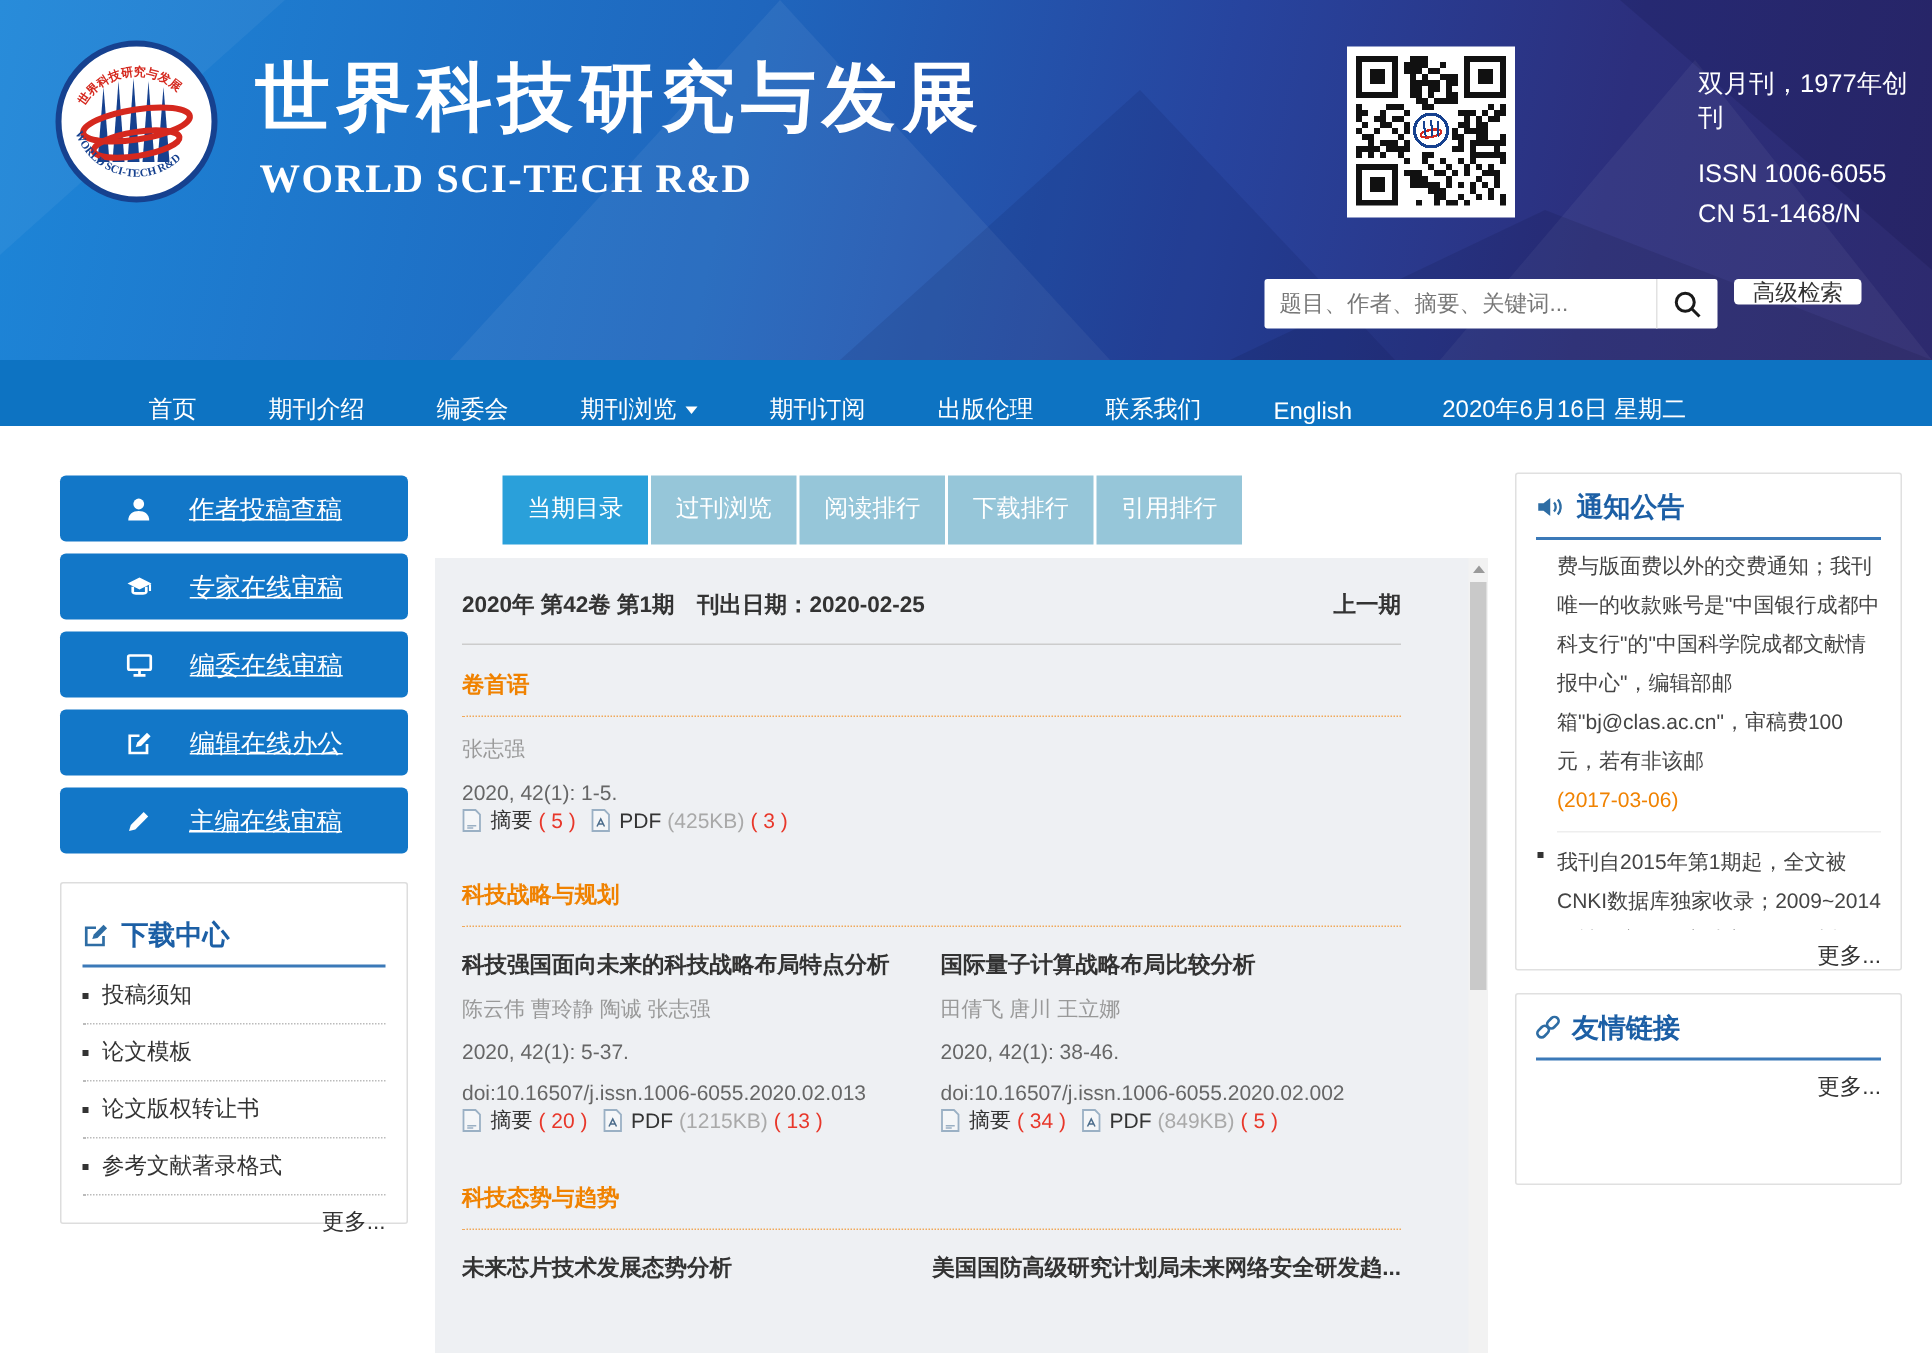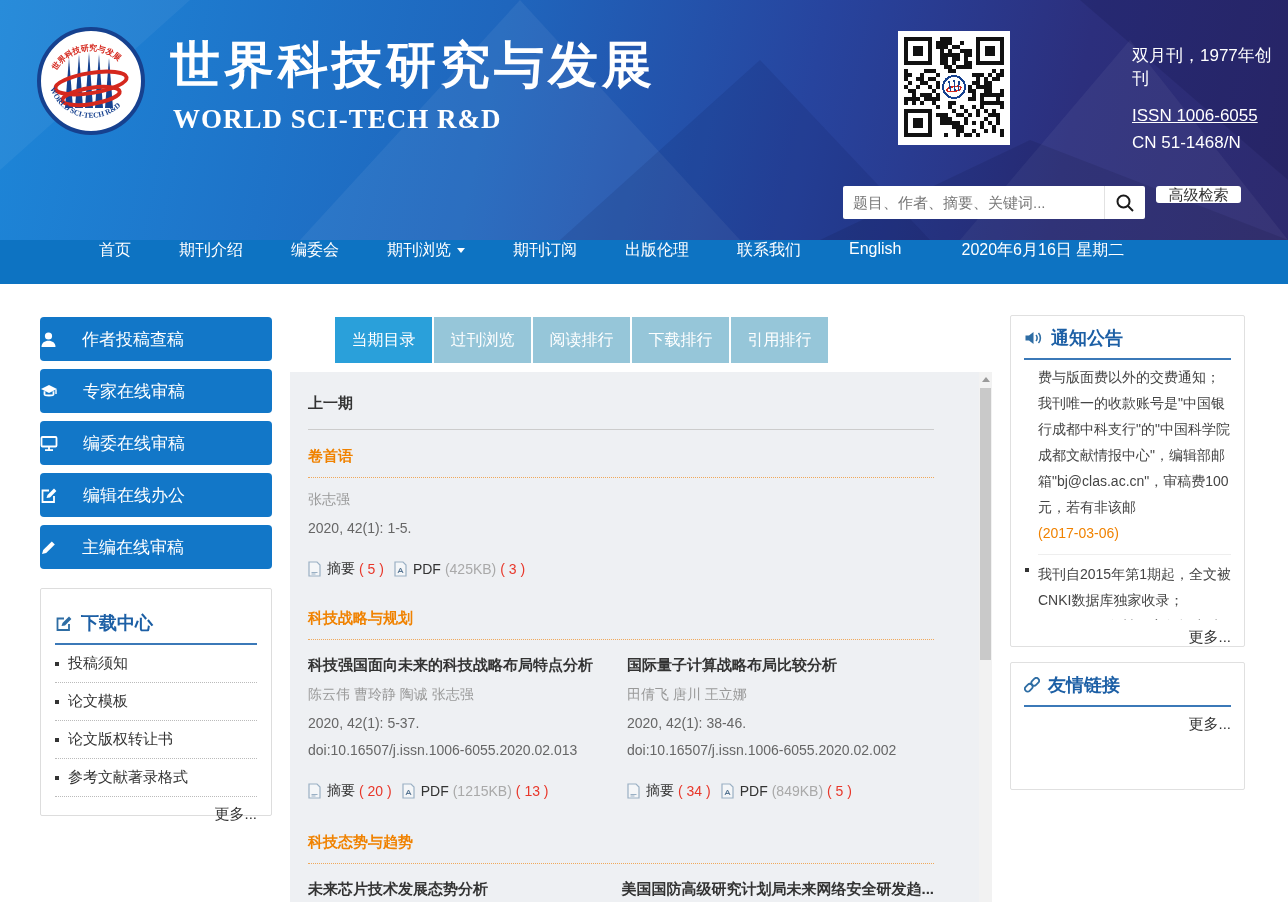--- a/index.html
+++ b/index.html
@@ -12,42 +12,42 @@
             background:linear-gradient(102deg,#1d86d8 0%,#1f66bd 38%,#27449e 62%,#2c2f7d 82%,#2d2a6e 100%); }
   .facets { position:absolute; inset:0; }
   .logo { position:absolute; left:36px; top:26px; width:110px; height:110px; }
   .title-zh { position:absolute; left:170px; top:32px; font-size:50px; font-weight:bold; color:#fff;
               letter-spacing:4px; white-space:nowrap; }
   .title-en { position:absolute; left:173px; top:104px; font-size:27px; font-weight:bold; color:#fff;
               font-family:"Liberation Serif", serif; letter-spacing:1px; white-space:nowrap; }
   .qr-box { position:absolute; left:898px; top:31px; width:112px; height:114px; background:#fff; padding:6px; }
   .pub-info { position:absolute; left:1132px; top:44px; color:#fff; font-size:17px; }
   .pub-info .freq { margin-bottom:16px; }
-  .pub-info .issn { margin-bottom:7px;text-decoration:underline; }
+  .pub-info .issn { margin-bottom:7px; }
   .search-box { position:absolute; left:843px; top:186px; width:302px; height:33px; background:#fff;
                 border-radius:2px; display:flex; align-items:stretch; }
   .search-box input { flex:1; border:none; outline:none; padding:0 10px; font-size:15px; color:#333;
                       font-family:"Liberation Sans", sans-serif; background:transparent; }
   .search-box input::placeholder { color:#777; }
   .mag-btn { width:41px; border-left:1px solid #e2e2e2; display:flex; align-items:center; justify-content:center; cursor:pointer; }
   .adv-btn { position:absolute; left:1156px; top:186px; width:85px; height:17px; background:#fff; border:none;
              border-radius:3px; font-size:15px; color:#333; cursor:pointer; font-family:"Liberation Sans", sans-serif; }
 
   
   .nav { position:absolute; left:0; top:240px; width:1288px; height:44px; background:#0d73c2;
-         display:flex; align-items:flex-start; padding-left:75px; }
+         display:flex; align-items:flex-end; padding-left:75px; }
   .nav-item { color:#fff; font-size:16px; padding:0 24px; cursor:pointer; white-space:nowrap; display:flex; align-items:center; }
   .caret { width:0; height:0; border-left:4px solid transparent; border-right:4px solid transparent;
            border-top:5px solid #fff; margin-left:6px; }
   .nav-date { color:#fff; font-size:16px; margin-left:36px; white-space:nowrap; }
 
   
   .side-left { position:absolute; left:40px; top:317px; width:232px; }
   .side-btn { height:44px; margin-bottom:8px; background:#1277c8; border-radius:4px; color:#fff;
-              font-size:17px; display:flex; align-items:center; gap:25px; cursor:pointer; }
+              font-size:17px; display:flex; align-items:center; justify-content:center; gap:25px; cursor:pointer;text-decoration:underline; }
   .side-btn svg { flex:0 0 auto; }
 
   .dl-box { position:absolute; left:40px; top:588px; width:232px; height:228px; background:#fff;
             border:1px solid #ddd; border-radius:2px; padding:12px 14px; }
   .box-head { display:flex; align-items:center; gap:8px; padding:10px 0 8px; font-size:18px; font-weight:bold;
               color:#1c5fa5; border-bottom:2px solid #3b79b8; }
   .dl-item { position:relative; padding:9px 0 9px 13px; font-size:15px; color:#333;
              border-bottom:1px dotted #bbb; cursor:pointer; }
   .bullet { position:absolute; left:0; top:50%; margin-top:-2px; width:4px; height:4px; background:#333; }
   .more-row { text-align:right; padding:8px 0; font-size:15px; color:#333; cursor:pointer; }
@@ -66,34 +66,34 @@
   .issue-divider { border-bottom:1px solid #ccc; }
   .section-head { color:#f08200; font-weight:bold; font-size:15px; padding:17px 0 11px;
                   border-bottom:1px dotted #f0a85a; }
   .articles-grid { display:grid; grid-template-columns:1fr 1fr; column-gap:12px; }
   .article { font-size:14px; padding-top:2px; }
   .a-title { font-weight:bold; color:#333; font-size:15px; margin-top:14px; white-space:nowrap;
              overflow:hidden; cursor:pointer; }
   .a-authors { color:#999; margin-top:11px; }
   .a-cite { color:#666; margin-top:11px; }
   .a-doi { color:#666; margin-top:11px; }
-  .a-links { margin-top:24px; color:#333; display:flex; align-items:center; gap:4px; }
+  .a-links { margin-top:2px; color:#333; display:flex; align-items:center; gap:4px; }
   .a-links a { color:#333; text-decoration:none; cursor:pointer; }
   .cnt { color:#e8372a; }
   .sz { color:#a9a9a9; }
   .a-links svg { margin:0 2px 0 6px; }
   .a-links svg:first-child { margin-left:0; }
 
   .vscroll { position:absolute; right:0; top:0; width:13px; height:100%; background:#f2f2f2; }
   .varrow { width:0; height:0; margin:5px auto 0; border-left:4px solid transparent;
             border-right:4px solid transparent; border-bottom:5px solid #9a9a9a; }
   .vthumb { position:absolute; left:1px; top:16px; width:11px; height:272px; background:#c9c9c9; }
 
   
-  .side-box { position:absolute; left:1010px; width:235px; background:#fff; border:1px solid #e0e0e0;
+  .side-box { position:absolute; left:1010px; width:258px; background:#fff; border:1px solid #e0e0e0;
               border-radius:2px; padding:0 13px; }
   .notice-box { top:315px; height:332px; }
   .links-box { top:662px; height:128px; }
   .notice-body { height:260px; overflow:hidden; padding:4px 0 0 14px; font-size:14px; line-height:26px; color:#444; }
   .notice-item { position:relative; }
   .notice-item.with-bullet .bullet { top:13px; margin-top:0; left:-13px; }
   .notice-date { color:#f08200; }
   .notice-item + .notice-item { margin-top:8px; padding-top:6px; border-top:1px solid #eee; }
   .link-item { position:relative; padding:13px 0 13px 13px; font-size:15px; color:#333;
                border-bottom:1px dotted #bbb; cursor:pointer; }
@@ -460,20 +460,21 @@
     <div class="tab active">当期目录</div>
     <div class="tab">过刊浏览</div>
     <div class="tab">阅读排行</div>
     <div class="tab">下载排行</div>
     <div class="tab">引用排行</div>
   </div>
 
   <div class="panel">
     <div class="panel-inner">
       <div class="issue-row">
+        <span>2020年 第42卷 第1期　刊出日期：2020-02-25</span>
         <a class="prev-issue">上一期</a>
       </div>
       <div class="issue-divider"></div>
 
       <div class="section-head">卷首语</div>
       <div class="article">
         <div class="a-authors">张志强</div>
         <div class="a-cite">2020, 42(1): 1-5.</div>
         <div class="a-links">
           <svg width="13" height="16" viewBox="0 0 13 16">

